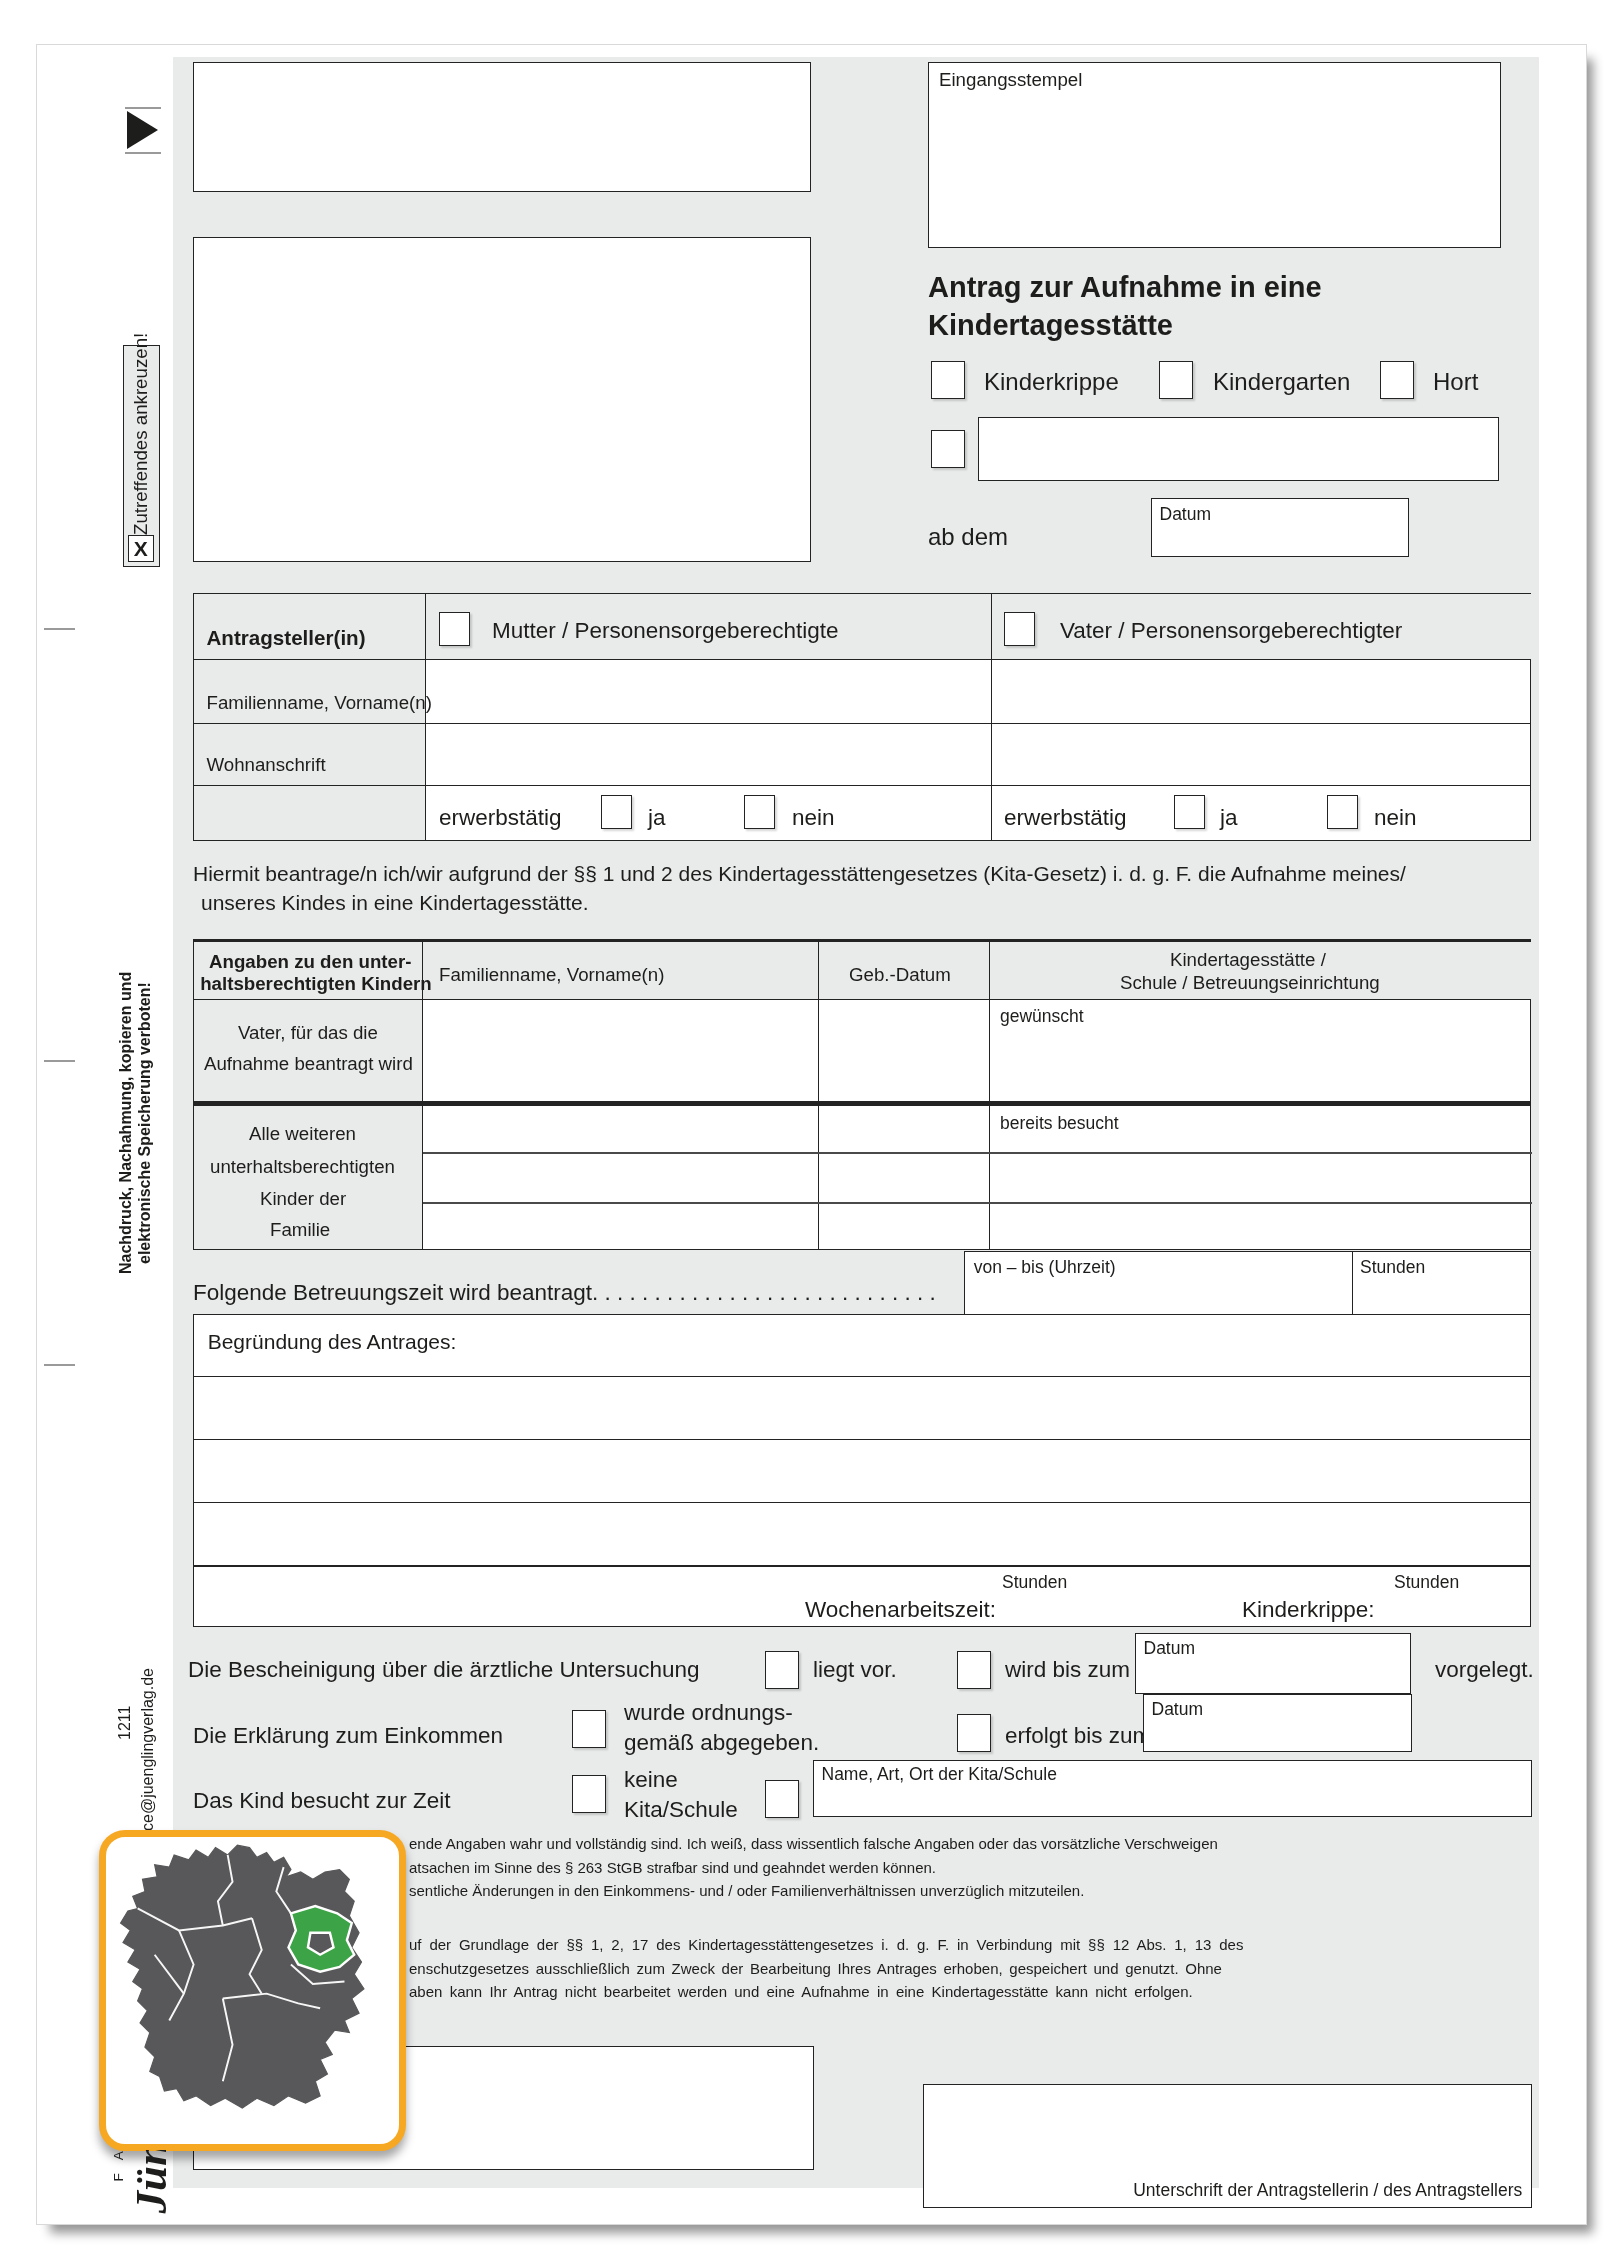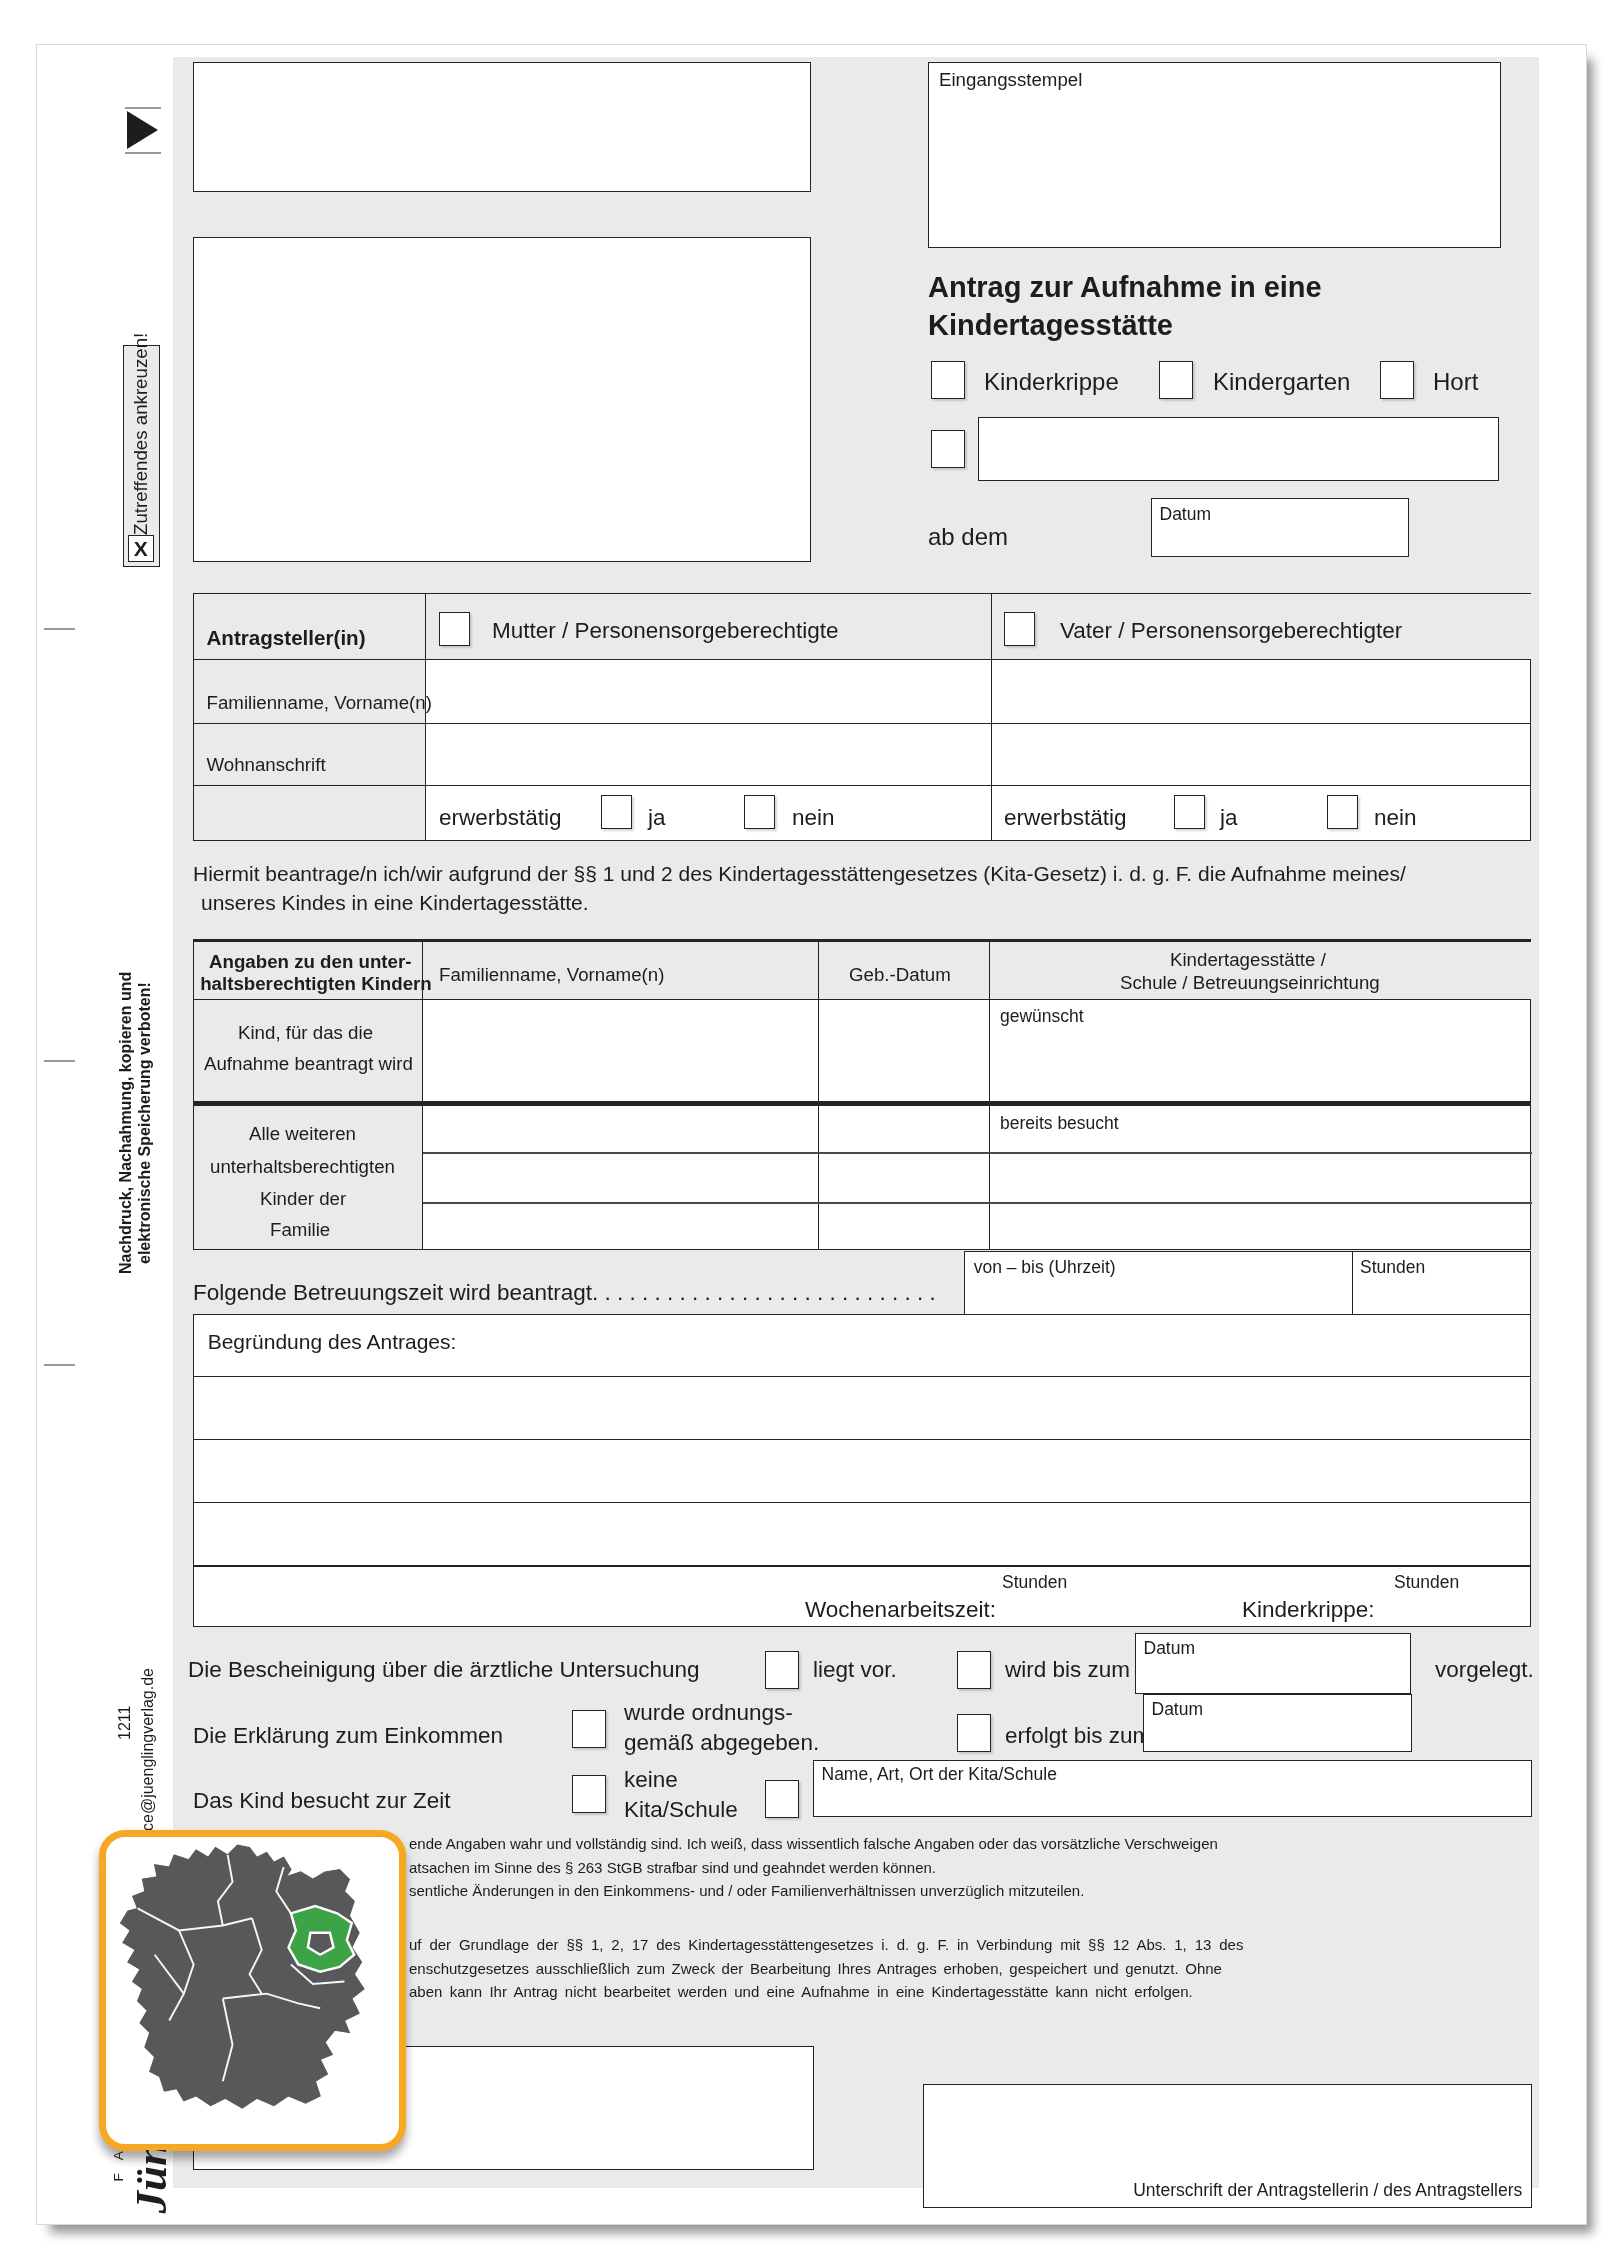--- a/index.html
+++ b/index.html
@@ -134,21 +134,21 @@
     <div class="ln gray" style="left:229px;top:210px;width:1109px;height:1.9px;"></div>
     <div class="ln gray" style="left:229px;top:260px;width:1109px;height:1.9px;"></div>
 
     <span class="t fs30 b" style="left:15px;top:10px;">Angaben zu den unter-</span>
     <span class="t fs30 b" style="left:6.2px;top:32px;">haltsberechtigten Kindern</span>
     <span class="t fs30" style="left:245px;top:22.5px;">Familienname, Vorname(n)</span>
     <span class="t fs30" style="left:655px;top:22.5px;">Geb.-Datum</span>
     <span class="t fs30" style="left:976px;top:7.5px;">Kindertagesstätte /</span>
     <span class="t fs30" style="left:926px;top:31px;">Schule / Betreuungseinrichtung</span>
 
-    <span class="t fs30" style="left:44px;top:81px;">Kind, für das die</span>
+    <span class="t fs30" style="left:44px;top:81px;">Vater, für das die</span>
     <span class="t fs30" style="left:10px;top:112px;">Aufnahme beantragt wird</span>
     <span class="t fs28" style="left:806px;top:65px;">gewünscht</span>
     <div class="abs" style="left:229px;top:59px;width:394px;height:100px;"></div>
     <div class="abs" style="left:625px;top:59px;width:169px;height:100px;"></div>
 
     <span class="t fs28" style="left:806px;top:172px;">bereits besucht</span>
     <span class="t fs30" style="left:55px;top:182px;">Alle weiteren</span>
     <span class="t fs30" style="left:16px;top:215px;">unterhaltsberechtigten</span>
     <span class="t fs30" style="left:66px;top:247px;">Kinder der</span>
     <span class="t fs30" style="left:76px;top:278px;">Familie</span>

